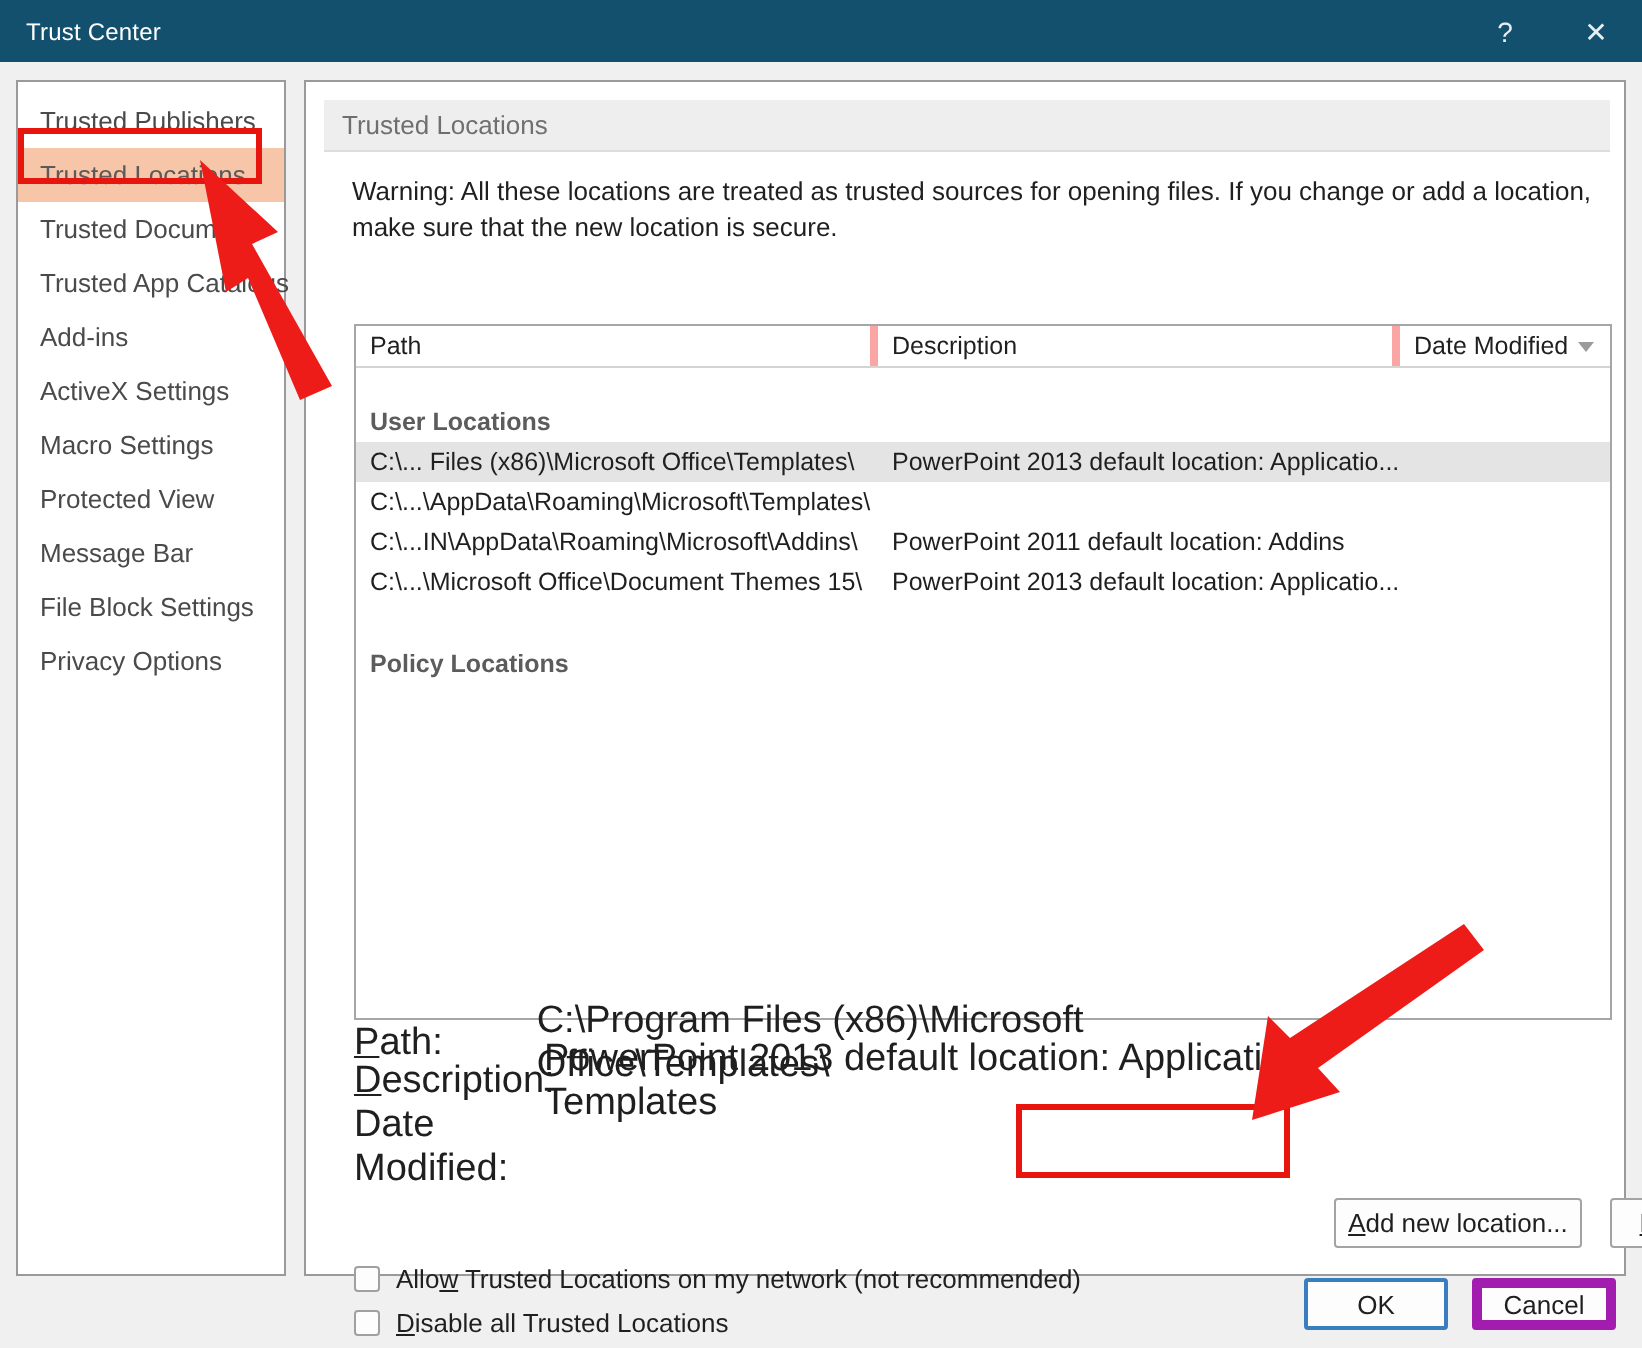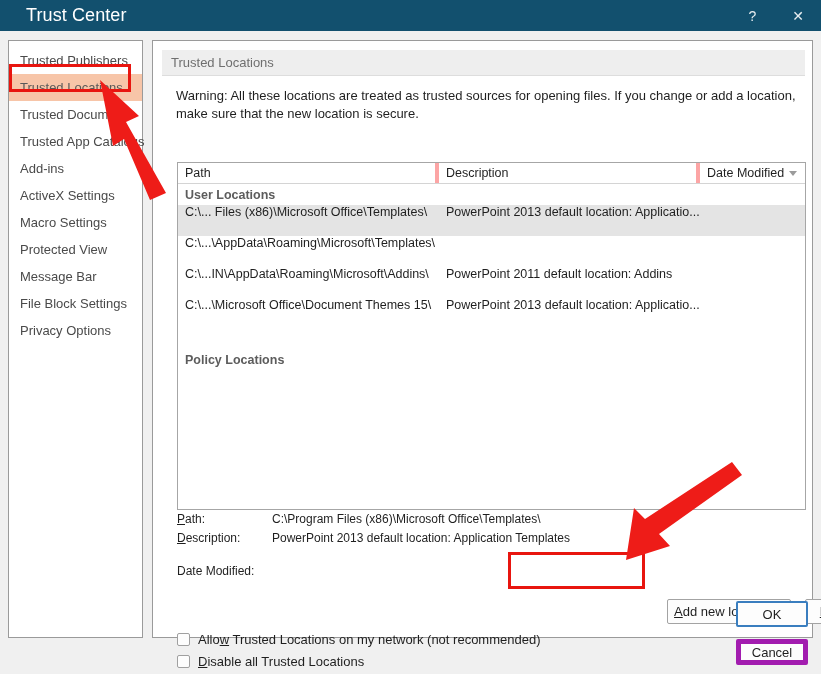--- a/index.html
+++ b/index.html
@@ -22,22 +22,22 @@
   #titlebar {
     position: absolute;
     left: 0; top: 0;
     width: 821px; height: 31px;
     background: #12506e;
     display: flex;
     align-items: center;
   }
   #title-text {
     color: #ffffff;
-    font-size: 18px;
-    margin-left: 26px;
+    font-size: 12px;
+    margin-left: 13px;
     letter-spacing: 0.1px;
   }
   #titlebar-controls {
     position: absolute;
     right: 0; top: 0;
     height: 31px;
     display: flex;
   }
   .tb-btn {
     width: 45px; height: 31px;
@@ -148,24 +148,26 @@
     border-right: 4px solid transparent;
     border-top: 5px solid #9b9b9b;
   }
 
   .group-label {
     font-size: 12.5px;
     font-weight: bold;
     color: #5c5c5c;
     padding: 4px 0 3px 7px;
     cursor: default;
+    margin-top: 16px;
   }
   .loc-row {
     display: flex;
-    height: 31px;
+    height: 20px;
+    align-items: center;
     cursor: default;
   }
   .loc-row.selected { background: #e4e4e4; }
   .cell {
     font-size: 12.5px;
     color: #1f1f1f;
     white-space: nowrap;
     overflow: hidden;
   }
   .cell.c-path { width: 261px; padding-left: 7px; }
@@ -173,24 +175,24 @@
   #policy-group { margin-top: 20px; }
 
   
   #details {
     position: absolute;
     left: 24px; top: 471px;
     width: 500px;
   }
   .detail-row {
     display: flex;
-    font-size: 12px;
+    font-size: 19px;
     color: #1f1f1f;
     height: 19px;
-    align-items: flex-start;
+    align-items: center;
   }
   .detail-label { width: 95px; }
   .detail-label u { text-decoration: underline; }
   .detail-value { }
   #details-gap { height: 14px; }
 
   
   #action-buttons {
     position: absolute;
     left: 514px; top: 558px;
@@ -248,21 +250,20 @@
     white-space: nowrap;
   }
   .cb-label u { text-decoration: underline; }
 
   
   #footer-buttons {
     position: absolute;
     right: 13px; bottom: 9px;
     display: flex;
     gap: 12px;
-    flex-direction: column;
   }
   .footer-btn {
     width: 72px; height: 26px;
     background: #fdfdfd;
     border: 5px solid #a21caf;
     border-radius: 2px;
     font-size: 13px;
     color: #1f1f1f;
     display: flex;
     align-items: center;

